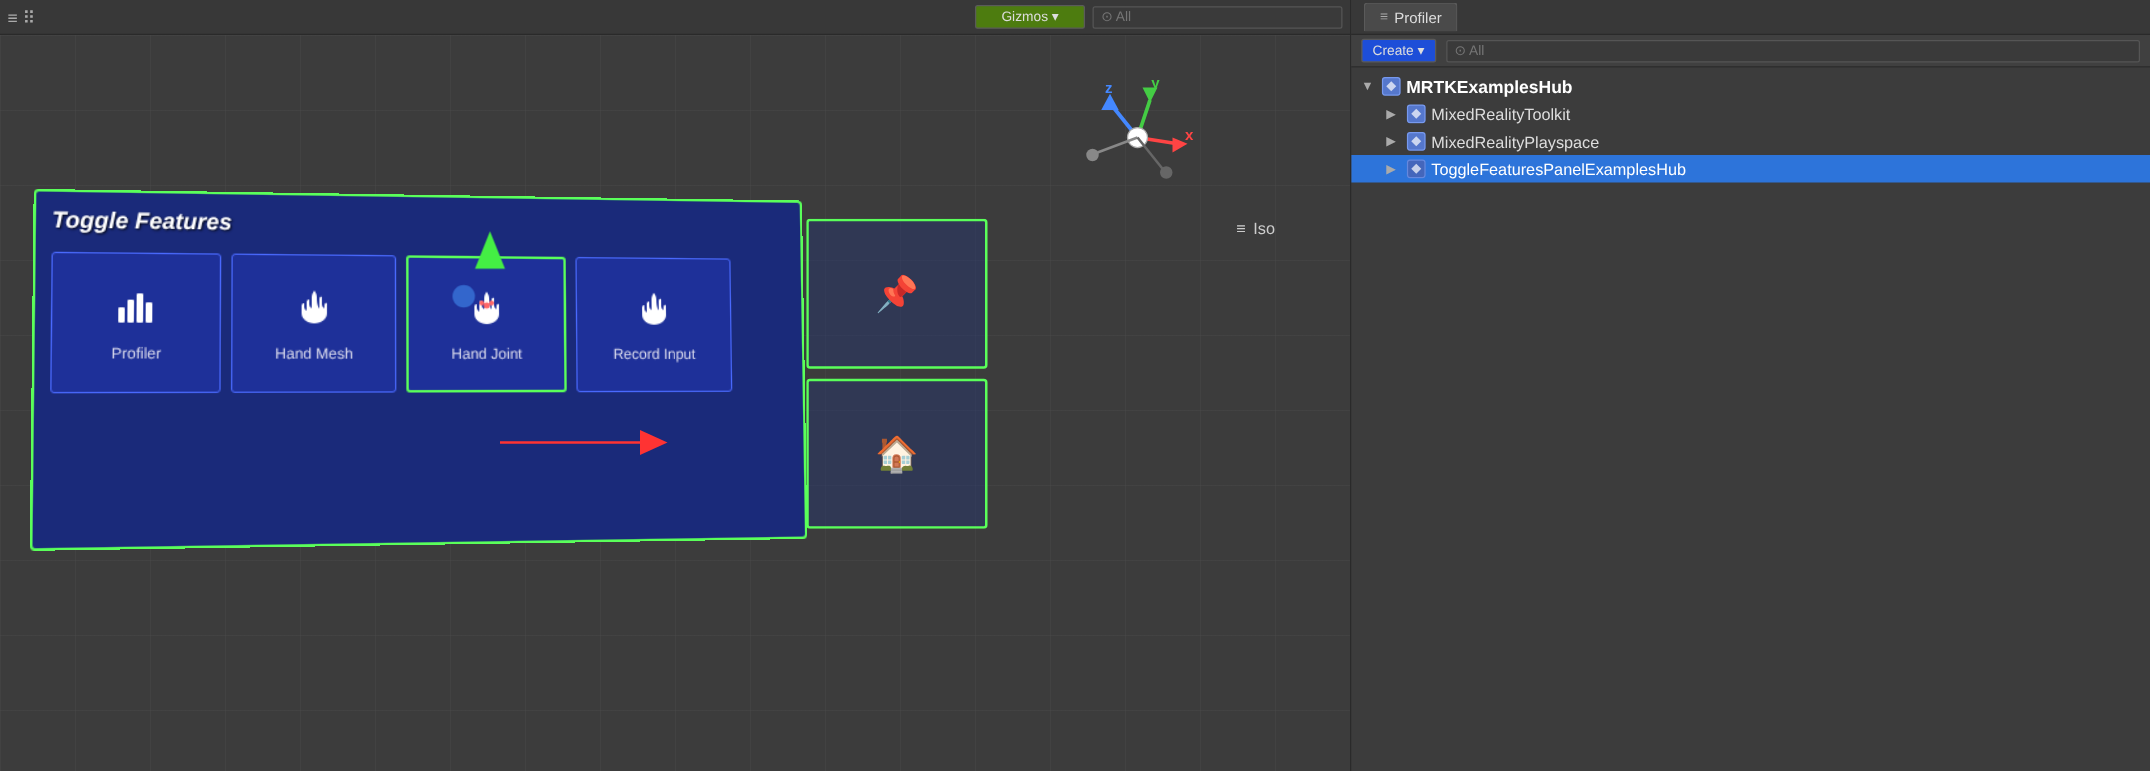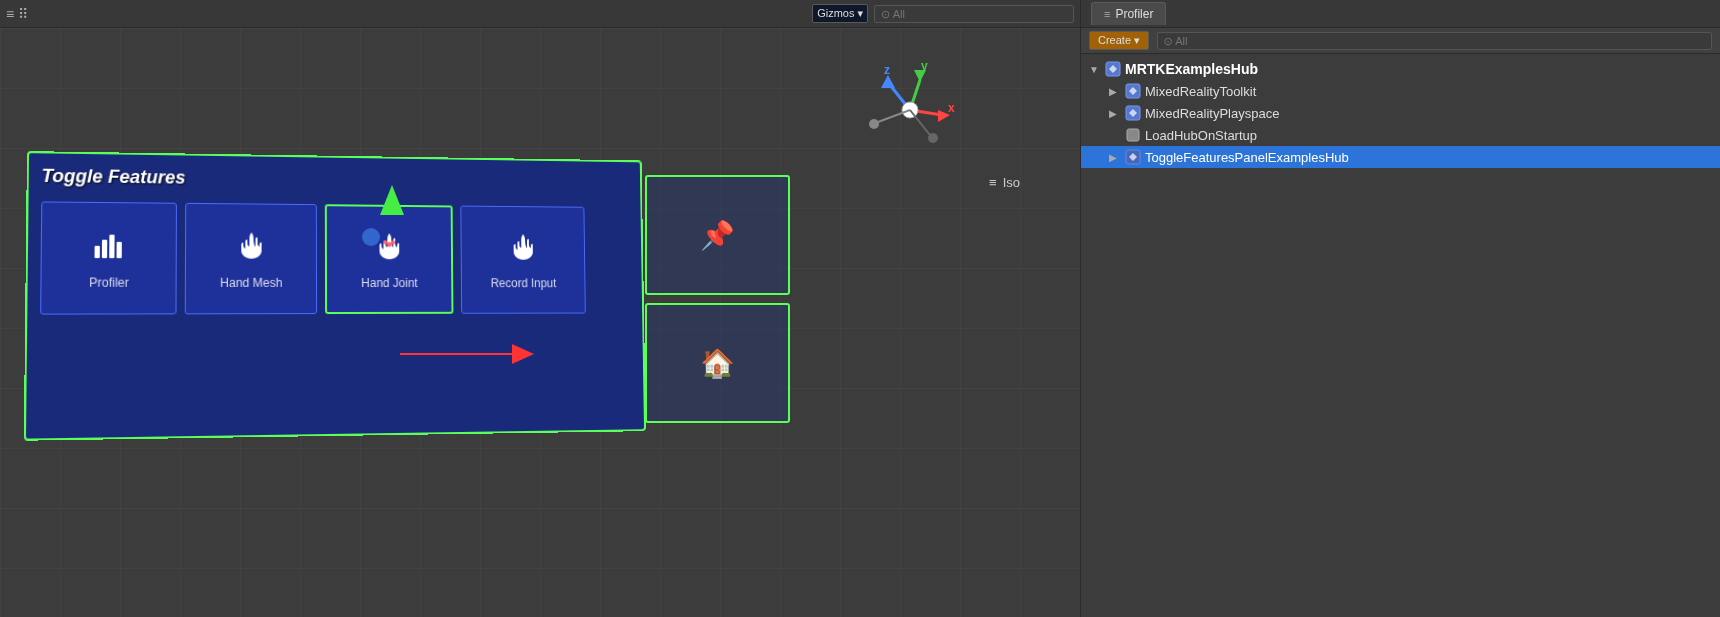--- a/index.html
+++ b/index.html
@@ -40,25 +40,25 @@
 
     .scene-toolbar-dots {
       display: flex;
       align-items: center;
       color: #aaa;
       font-size: 14px;
       margin-right: auto;
     }
 
     .toolbar-btn {
-      background: #0f172a;
+      background: #4d7c0f;
       border: 1px solid #5a5a5a;
       color: #ddd;
       font-size: 11px;
-      padding: 2px 4px;
+      padding: 2px 20px;
       cursor: pointer;
       border-radius: 2px;
       display: flex;
       align-items: center;
       gap: 3px;
     }
 
     .toolbar-search {
       background: #3a3a3a;
       border: 1px solid #555;
@@ -271,21 +271,21 @@
       background: #404040;
       height: 26px;
       display: flex;
       align-items: center;
       padding: 0 8px;
       gap: 8px;
       border-bottom: 1px solid #2a2a2a;
     }
 
     .create-btn {
-      background: #a16207;
+      background: #1d4ed8;
       border: 1px solid #5a5a5a;
       color: #ddd;
       font-size: 11px;
       padding: 2px 8px;
       cursor: pointer;
       border-radius: 2px;
       display: flex;
       align-items: center;
       gap: 3px;
     }
@@ -496,29 +496,20 @@
       <span class="tree-arrow">▶</span>
       <span class="tree-unity-icon">
         <svg width="16" height="16" viewBox="0 0 16 16">
           <rect x="1" y="1" width="14" height="14" rx="2" fill="#5577cc" stroke="#7799ee" stroke-width="1"></rect>
           <path d="M4 8 L8 4 L12 8 L8 12 Z" fill="white" opacity="0.7"></path>
         </svg>
       </span>
       <span>MixedRealityPlayspace</span>
     </div>
 
-    <div class="tree-item tree-indent-1">
-      <span class="tree-arrow" style="visibility:hidden;">▶</span>
-      <span class="tree-unity-icon">
-        <svg width="16" height="16" viewBox="0 0 16 16">
-          <rect x="2" y="2" width="12" height="12" rx="2" fill="#888" stroke="#aaa" stroke-width="1"></rect>
-        </svg>
-      </span>
-      <span>LoadHubOnStartup</span>
-    </div>
 
     <div class="tree-item tree-indent-1 selected">
       <span class="tree-arrow">▶</span>
       <span class="tree-unity-icon">
         <svg width="16" height="16" viewBox="0 0 16 16">
           <rect x="1" y="1" width="14" height="14" rx="2" fill="#4466bb" stroke="#6688dd" stroke-width="1"></rect>
           <path d="M4 8 L8 4 L12 8 L8 12 Z" fill="white" opacity="0.7"></path>
         </svg>
       </span>
       <span>ToggleFeaturesPanelExamplesHub</span>

